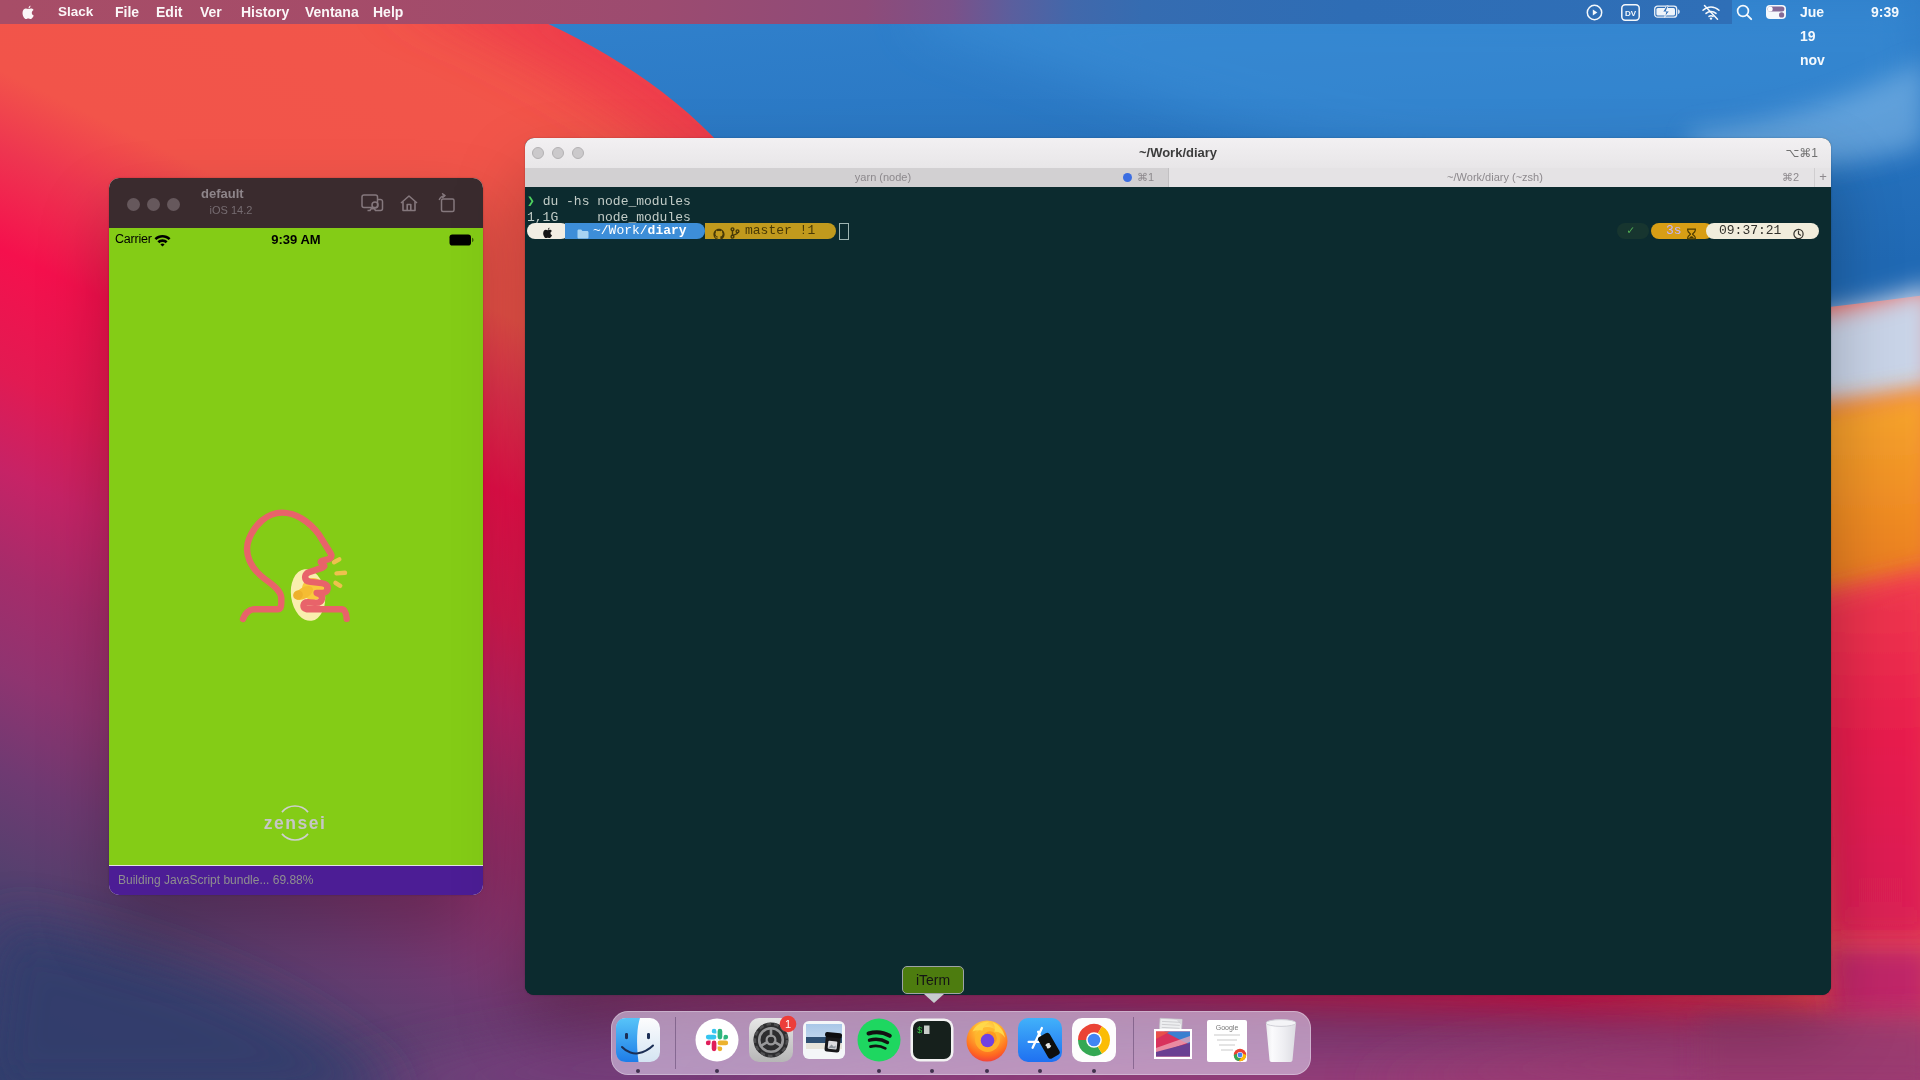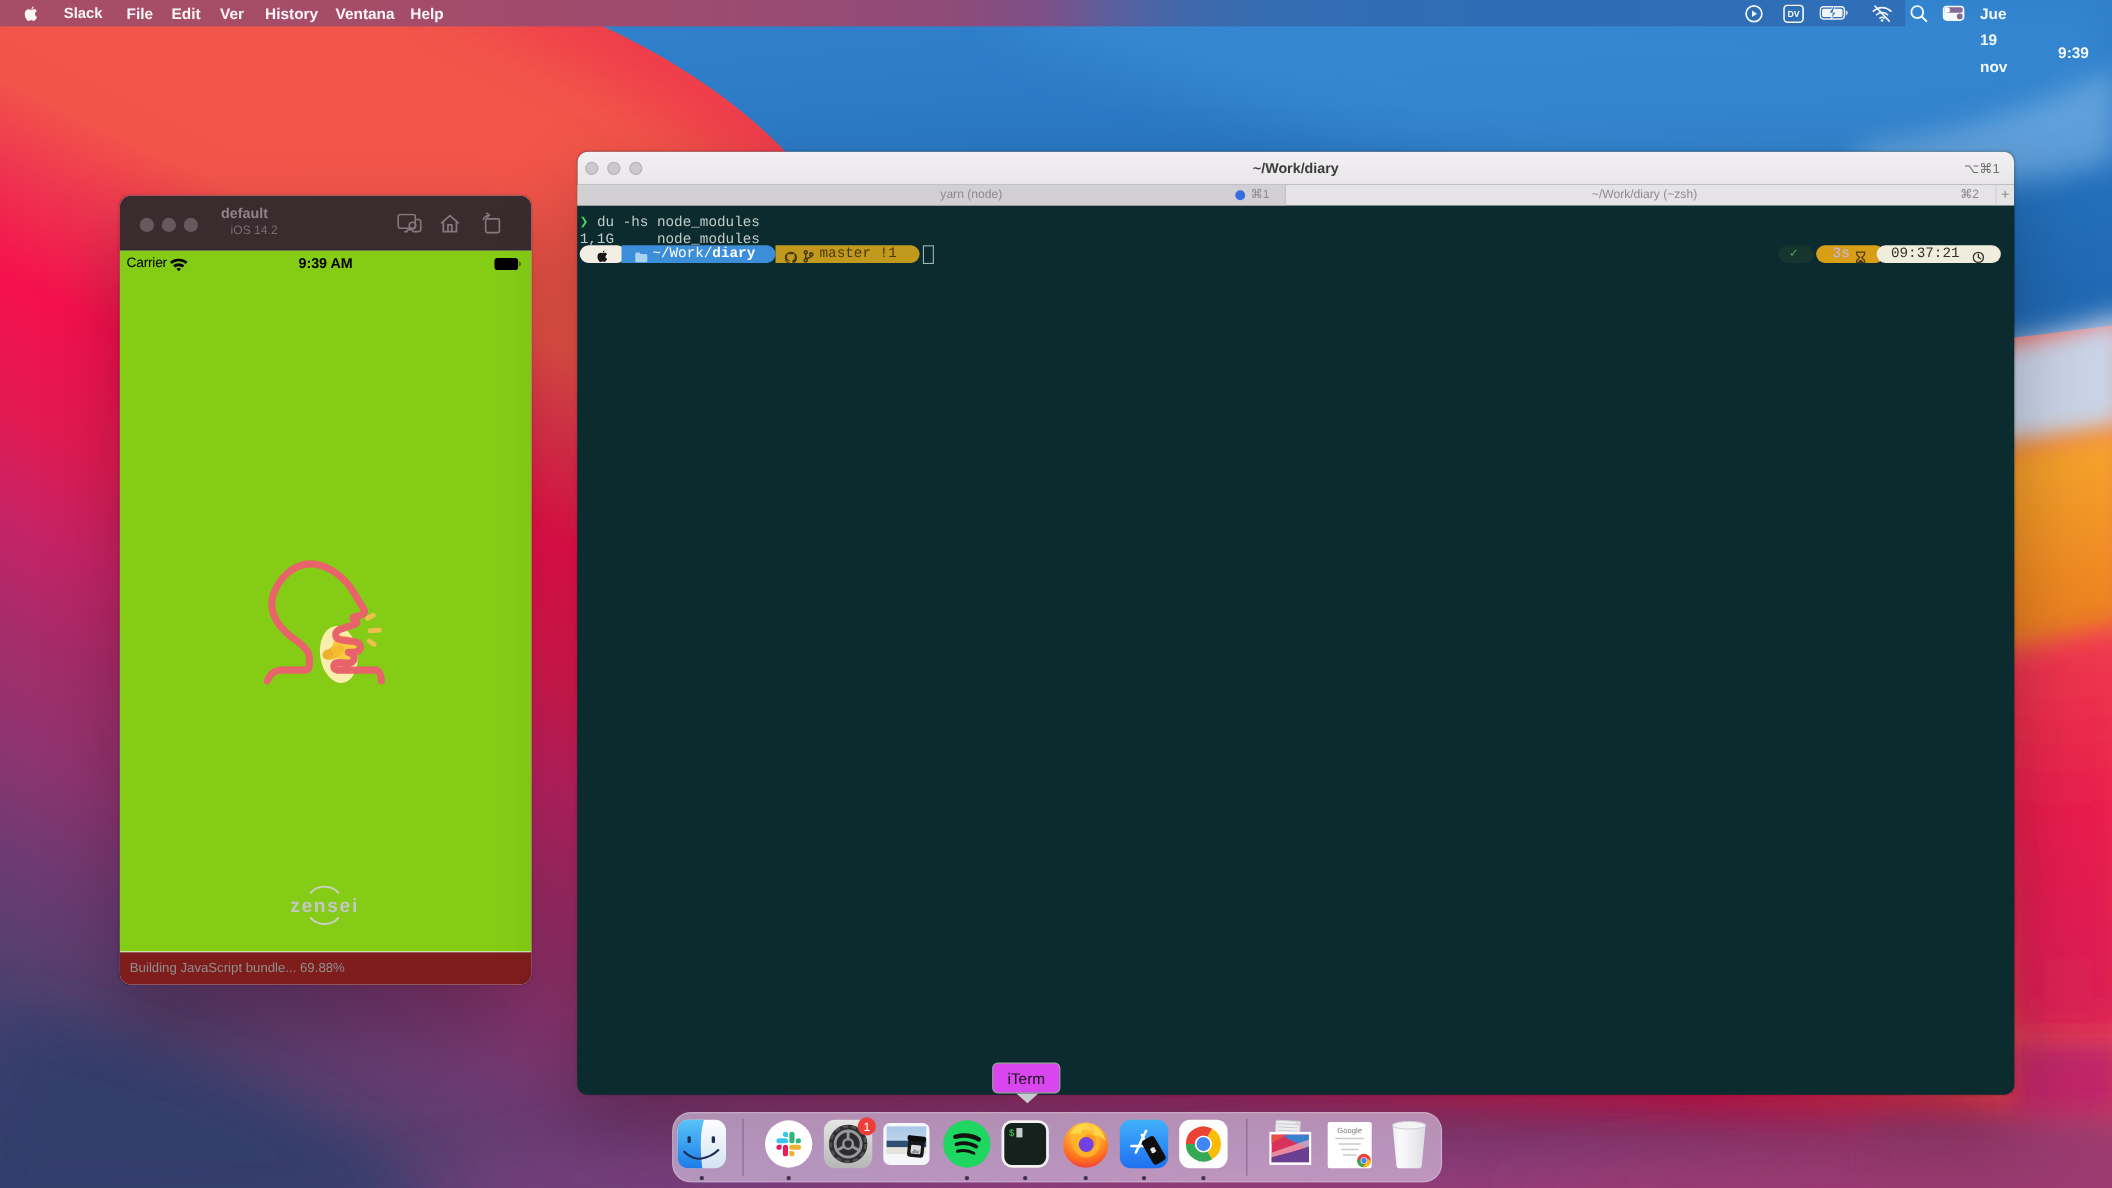--- a/index.html
+++ b/index.html
@@ -16,21 +16,21 @@
   #menubar svg { position:absolute; }
 
   
   #sim { position:absolute; left:109px; top:178px; width:374px; height:717px; border-radius:10px;
      background:#fff; box-shadow:0 35px 70px rgba(0,0,0,.26), 0 0 2px rgba(0,0,0,.25); }
   #simtitle { position:absolute; left:0; top:0; width:374px; height:50px; background:#3a2b2e; border-radius:10px 10px 0 0; }
   .simdot { position:absolute; top:20px; width:13px; height:13px; border-radius:50%; background:#66585c; }
   #simtitle .t1 { position:absolute; left:92px; top:8px; width:60px; text-align:left; color:#8e858a; font-size:13px; font-weight:bold; }
   #simtitle .t2 { position:absolute; left:92px; top:26px; width:60px; text-align:center; color:#766c71; font-size:11px; }
   #simbody { position:absolute; left:0; top:50px; width:374px; height:637px; background:#84cc16; }
-  #simfoot { position:absolute; left:0; top:687px; width:374px; height:30px; background:#7f1d1d; border-top:1px solid #e3e3e3;
+  #simfoot { position:absolute; left:0; top:687px; width:374px; height:30px; background:#4c1d95; border-top:1px solid #e3e3e3;
      border-radius:0 0 10px 10px; color:#8f8f8f; font-size:12px; line-height:29px; padding-left:9px; }
   #statusbar { position:absolute; left:0; top:0; width:374px; height:24px; }
   #statusbar .carrier { position:absolute; left:6px; top:4px; font-size:12.5px; color:#000; letter-spacing:-0.2px; }
   #statusbar .time { position:absolute; left:0; top:4px; width:374px; text-align:center; font-size:13px; font-weight:bold; color:#000; }
 
   
   #term { position:absolute; left:525px; top:138px; width:1306px; height:857px; border-radius:9px;
      background:#0c2b2f; box-shadow:0 35px 70px rgba(0,0,0,.26), 0 0 2px rgba(0,0,0,.25); }
   #termtitle { position:absolute; left:0; top:0; width:1306px; height:30px; border-radius:9px 9px 0 0;
      background:linear-gradient(#f2f0f2,#e8e6e8); }
@@ -48,21 +48,21 @@
   #termbody { position:absolute; left:0; top:49px; width:1306px; height:808px; background:#0c2b2f; border-radius:0 0 9px 9px;
      font-family:"Liberation Mono", monospace; font-size:13px; color:#c2ccc7; }
   #termbody pre { position:absolute; left:2px; top:7px; font-family:"Liberation Mono", monospace; font-size:13px; line-height:16px; }
   .pgreen { color:#4fd15f; }
 
   
   #plbar { position:absolute; left:2px; top:36px; height:16px; width:1300px; }
   .pseg { position:absolute; top:0; height:16px; line-height:16px; font-size:13px; }
 
   
-  #tooltip { position:absolute; left:902px; top:966px; width:62px; height:28px; background:#d946ef; border:1px solid #9fa3a6;
+  #tooltip { position:absolute; left:902px; top:966px; width:62px; height:28px; background:#4d7c0f; border:1px solid #9fa3a6;
      border-radius:5px; text-align:center; line-height:26px; font-size:14px; color:#151515; }
   #tooltip:after { content:""; position:absolute; left:21px; top:27px; border:10px solid transparent; border-top:9px solid #c7cbce; border-bottom:0; }
 
   
   #dock { position:absolute; left:611px; top:1011px; width:700px; height:64px; border-radius:17px;
      background:rgba(224,208,236,.60); border:1px solid rgba(255,255,255,.30); }
   .dicon { position:absolute; top:1017px; width:46px; height:46px; overflow:visible; }
   .dsep { position:absolute; top:1017px; width:1px; height:52px; background:rgba(50,25,70,.35); }
   .ddot { position:absolute; top:1069px; width:4px; height:4px; border-radius:50%; background:rgba(35,25,50,.8); }
 </style>
@@ -171,21 +171,21 @@
     <circle cx="7" cy="7" r="5.4" fill="none" stroke="rgba(255,255,255,.95)" stroke-width="1.7"></circle>
     <path d="M11.2,11.2 L15.2,15.2" stroke="rgba(255,255,255,.95)" stroke-width="1.9" stroke-linecap="round"></path>
   </svg>
   <svg style="left:1766px;top:5px;" width="20" height="14" viewBox="0 0 20 14">
     <rect x="0" y="0" width="20" height="14" rx="4" fill="rgba(255,255,255,.95)"></rect>
     <rect x="1.6" y="1.6" width="16.8" height="5" rx="2.5" fill="rgba(120,90,140,.9)"></rect>
     <circle cx="4.2" cy="4.1" r="2.5" fill="#fff"></circle>
     <circle cx="15.6" cy="9.9" r="2.6" fill="rgba(120,90,140,.9)"></circle>
   </svg>
   <span class="mi" style="left:1800px;font-weight:600;">Jue 19 nov</span>
-  <span class="mi" style="left:1871px;font-weight:600;margin-top:36px;">9:39</span>
+  <span class="mi" style="left:1871px;font-weight:600;">9:39</span>
 </div>
 <div id="sim">
   <div id="simtitle">
     <div class="simdot" style="left:18px;"></div>
     <div class="simdot" style="left:38px;"></div>
     <div class="simdot" style="left:58px;"></div>
     <div class="t1">default</div>
     <div class="t2">iOS 14.2</div>
     <svg style="position:absolute;left:252px;top:16px;" width="23" height="19" viewBox="0 0 23 19">
       <g fill="none" stroke="#85787d" stroke-width="1.5">

